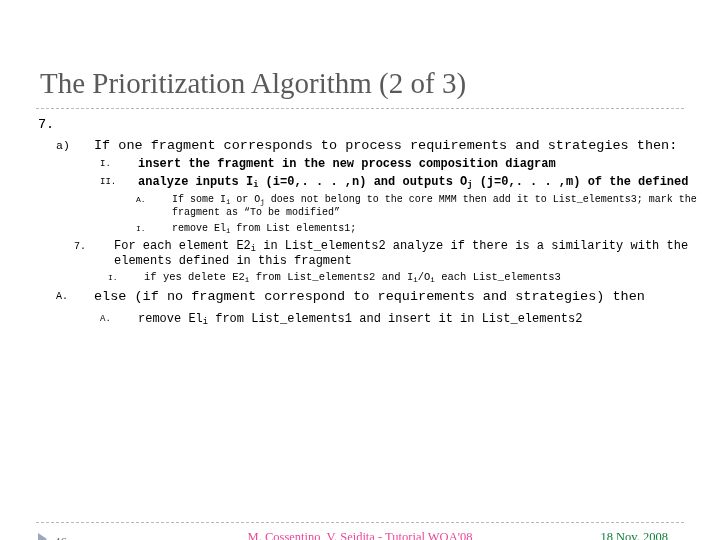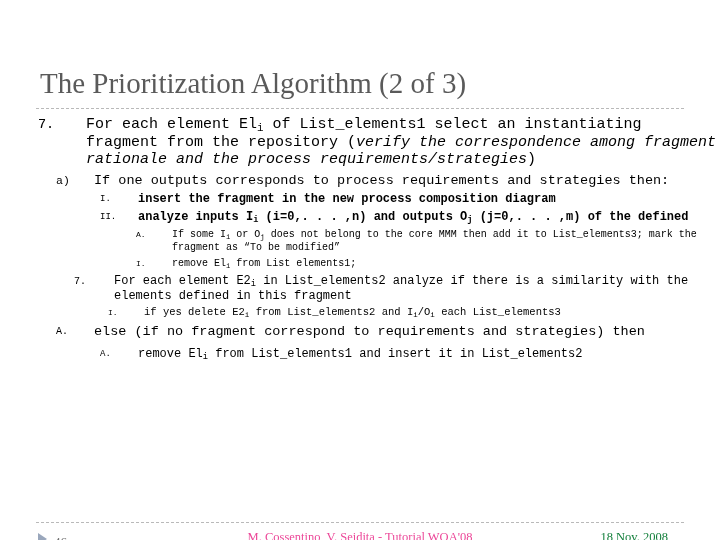--- a/index.html
+++ b/index.html
@@ -170,25 +170,24 @@
 <body>
 
 <div class="slide">
 
   <div class="title">The Prioritization Algorithm (2 of 3)</div>
   <div class="title-rule"></div>
 
   <div class="body" id="body-list">
       <div class="row lvl1">
         <div class="marker">7.</div>
-        <div class="txt"><span>For each element El</span><sub>i</sub><span> of List_elements1 select an instantiating fragment from the repository (</span><span class="ital">verify the correspondence among fragment rationale and the process requirements/strategies</span><span>)</span></div>
       </div>
       <div class="row lvl2">
         <div class="marker">a)</div>
-        <div class="txt"><span>If one outputs corresponds to process requirements and strategies then:</span></div>
+        <div class="txt"><span>If one fragment corresponds to process requirements and strategies then:</span></div>
       </div>
       <div class="row lvl3">
         <div class="marker">I.</div>
         <div class="txt"><span>insert the fragment in the new process composition diagram</span></div>
       </div>
       <div class="row lvl3">
         <div class="marker">II.</div>
         <div class="txt"><span>analyze inputs I</span><sub>i</sub><span> (i=0,. . . ,n) and outputs O</span><sub>j</sub><span> (j=0,. . . ,m) of the defined</span></div>
       </div>
       <div class="row lvl4">

